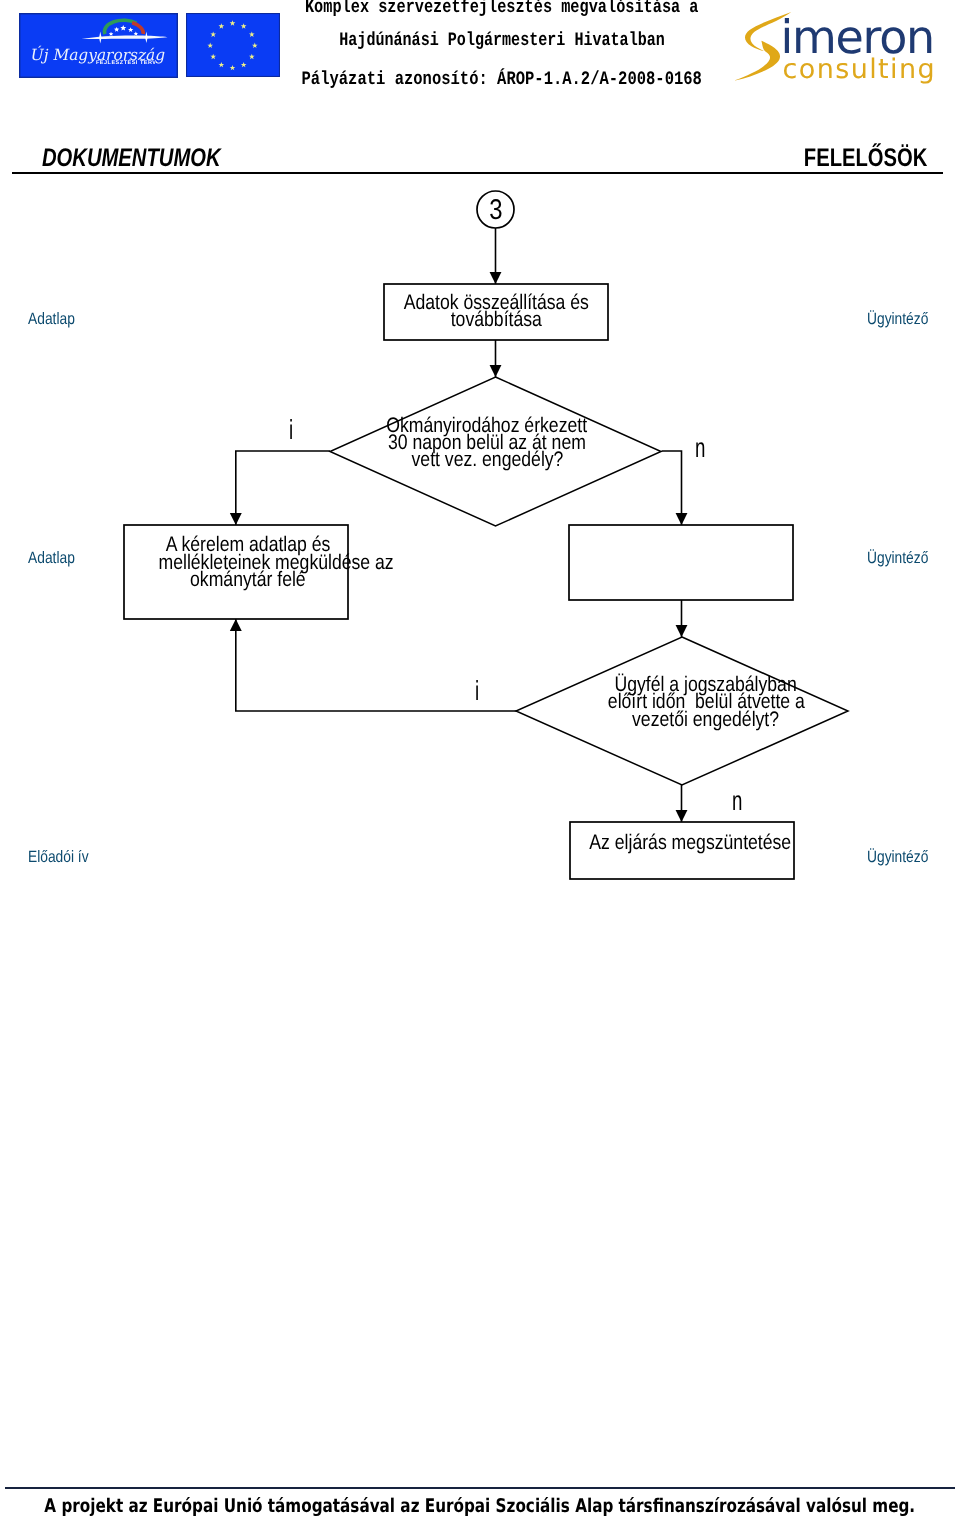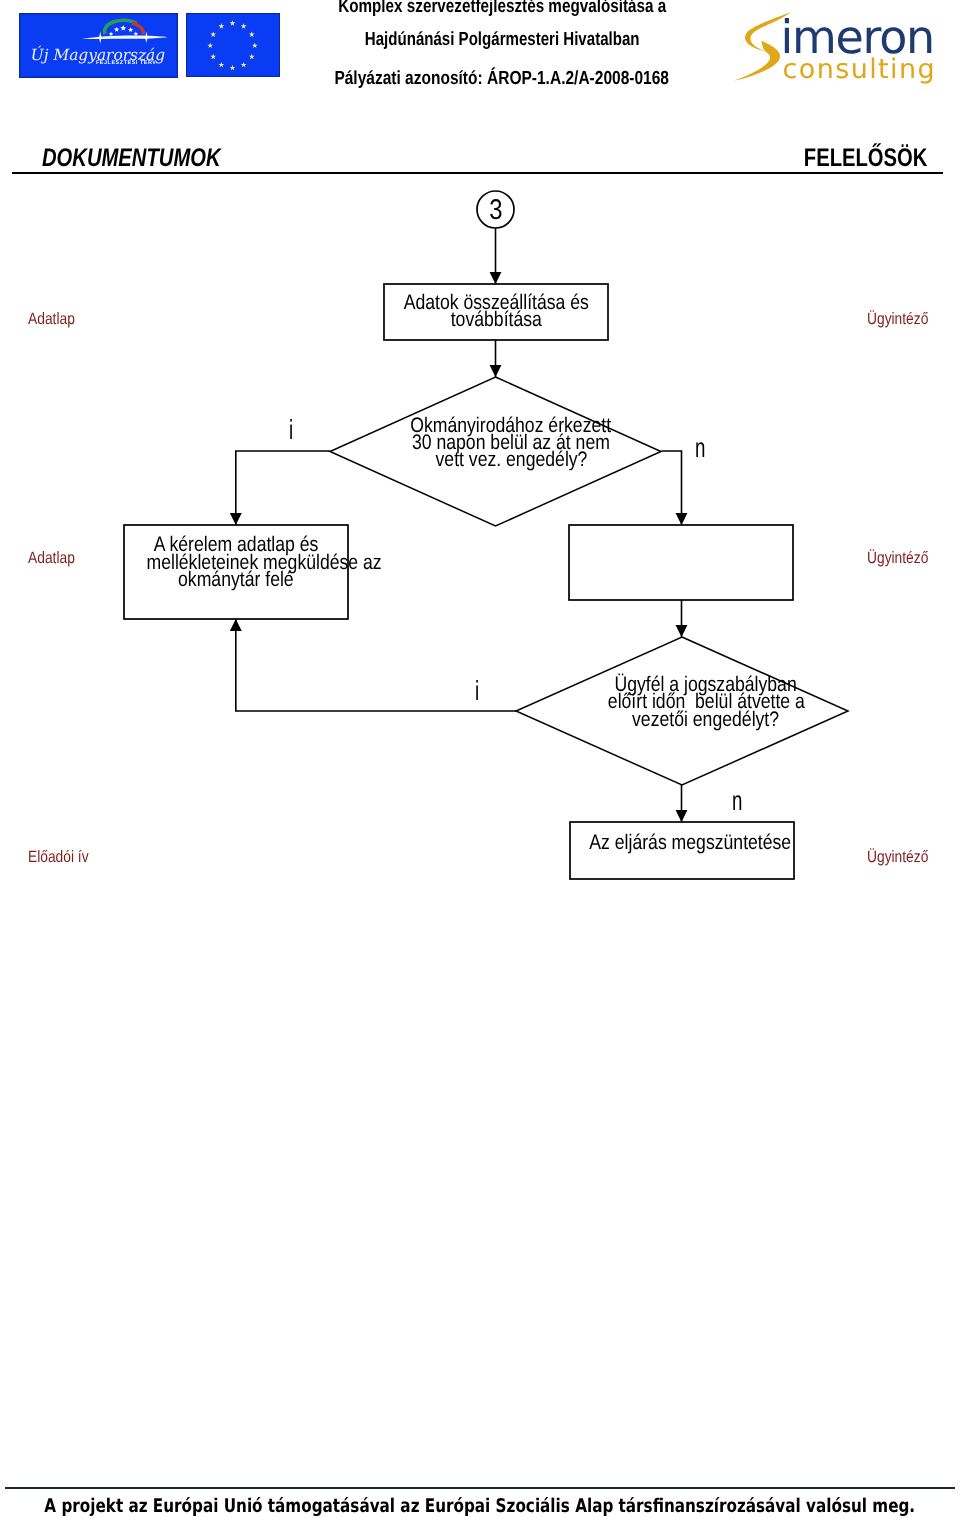--- a/index.html
+++ b/index.html
@@ -8,21 +8,21 @@
   .nodetext>span,.branch>span,.sidelabel>span,.conn-num>span{-webkit-font-smoothing:antialiased;}
   .page{position:absolute;left:0;top:0;width:960px;height:1518px;filter:opacity(1);}
 
   
   .logo-um{position:absolute;left:18.5px;top:12.5px;}
   .logo-eu{position:absolute;left:185.5px;top:12.5px;}
   .um-script{font-family:"DejaVu Serif",serif;font-style:italic;font-size:15.4px;fill:#eef3fb;}
   .um-sub{font-family:"Liberation Sans",sans-serif;font-weight:bold;font-size:5.5px;letter-spacing:0.5px;fill:#fff;}
 
   .hdr-title{position:absolute;left:0;top:0;width:932px;height:100px;
-             font-family:Liberation Sans, sans-serif;font-weight:bold;color:#000;}
+             font-family:Liberation Mono, monospace;font-weight:bold;color:#000;}
   .hdr-title div{position:absolute;left:-1px;width:1006px;text-align:center;
                  font-size:18.9px;line-height:18.9px;white-space:nowrap;}
   .hdr-title span{display:inline-block;transform-origin:center center;}
   .hdr-title .t1{top:-2.2px;}
   .hdr-title .t1 span{transform:scaleX(0.8073);}
   .hdr-title .t2{top:31.3px;}
   .hdr-title .t2 span{transform:scaleX(0.7977);}
   .hdr-title .t3{top:69.8px;}
   .hdr-title .t3 span{transform:scaleX(0.8213);}
 
@@ -40,21 +40,21 @@
   .colhead-rule{position:absolute;left:12px;top:171.5px;width:930.5px;height:2px;background:#000;}
 
   
   .flow{position:absolute;left:0;top:180px;}
   #flow-text{position:absolute;left:0;top:180px;width:960px;height:740px;}
   .nodetext{position:absolute;text-align:center;font-size:21px;line-height:17.35px;color:#000;}
   .nodetext>span{display:inline-block;transform:scaleX(0.8395);transform-origin:center center;white-space:pre;}
   .conn-num{position:absolute;text-align:center;font-size:28.5px;line-height:28.5px;color:#000;}
   .branch{position:absolute;font-size:27.5px;color:#000;line-height:27.5px;}
   .branch>span{display:inline-block;transform:scaleX(0.68);transform-origin:left center;}
-  .sidelabel{position:absolute;font-size:16.45px;line-height:17.2px;color:#7f1d1d;}
+  .sidelabel{position:absolute;font-size:16.45px;line-height:17.2px;color:#0c4a6e;}
   .sidelabel>span{display:inline-block;transform:scaleX(0.8395);transform-origin:left center;white-space:nowrap;}
   .conn-num>span{display:inline-block;transform:scaleX(0.8395);transform-origin:center center;}
 
   
   .footer-rule{position:absolute;left:5px;top:1486.5px;width:950px;height:2px;background:#17233F;}
   .footer-text{position:absolute;left:-202px;top:1496.9px;width:1364px;text-align:center;
                font-family:"DejaVu Sans",sans-serif;font-weight:bold;font-size:18.9px;line-height:18.9px;
                white-space:nowrap;color:#000;}
   .footer-text>span{display:inline-block;transform:scaleX(0.8052);transform-origin:center center;}
 </style>
@@ -169,23 +169,23 @@
         <rect x="569" y="345" width="224" height="75" fill="#fff" stroke="#000" stroke-width="1.7"></rect>
         <rect x="570" y="642" width="224" height="57" fill="#fff" stroke="#000" stroke-width="1.7"></rect>
         <polygon points="495.5,197 661,271.5 495.5,346 330,271.5" fill="#fff" stroke="#000" stroke-width="1.5"></polygon>
         <polygon points="682,457 848,531 682,605 516,531" fill="#fff" stroke="#000" stroke-width="1.5"></polygon>
         <circle cx="495.5" cy="29.5" r="18.5" fill="#fff" stroke="#000" stroke-width="1.7"></circle>
       </g>
   </svg>
 
   <div id="flow-text">
       <div class="nodetext" style="left:384px;top:114px;width:224px;"><span>Adatok összeállítása és</span><br><span>továbbítása</span></div>
-      <div class="nodetext" style="left:124px;top:356.20000000000005px;width:224px;"><span>A kérelem adatlap és</span><br><span>mellékleteinek megküldése az</span><br><span>okmánytár felé</span></div>
+      <div class="nodetext" style="left:124px;top:356.20000000000005px;width:224px;padding-left:12px;"><span>A kérelem adatlap és</span><br><span>mellékleteinek megküldése az</span><br><span>okmánytár felé</span></div>
       <div class="nodetext" style="left:570px;top:653.8px;width:224px;"><span>Az eljárás megszüntetése</span></div>
-      <div class="nodetext" style="left:361px;top:236.5px;width:300px;"><span>Okmányirodához érkezett</span><br><span>30 napon belül az át nem</span><br><span>vett vez. engedély?</span></div>
+      <div class="nodetext" style="left:337px;top:236.5px;width:300px;"><span>Okmányirodához érkezett</span><br><span>30 napon belül az át nem</span><br><span>vett vez. engedély?</span></div>
       <div class="nodetext" style="left:556px;top:496.1px;width:300px;"><span>Ügyfél a jogszabályban</span><br><span>előírt időn  belül átvette a</span><br><span>vezetői engedélyt?</span></div>
       <div class="conn-num" style="left:475.5px;top:16px;width:40px;"><span>3</span></div>
       <div class="branch" style="left:289.2px;top:236.39999999999998px;"><span>i</span></div>
       <div class="branch" style="left:694.8px;top:253.60000000000002px;"><span>n</span></div>
       <div class="branch" style="left:475.2px;top:496.70000000000005px;"><span>i</span></div>
       <div class="branch" style="left:731.8px;top:607px;"><span>n</span></div>
       <div class="sidelabel" style="left:27.7px;top:130.5px;"><span>Adatlap</span></div>
       <div class="sidelabel" style="left:27.7px;top:369.5px;"><span>Adatlap</span></div>
       <div class="sidelabel" style="left:27.7px;top:668.5px;"><span>Előadói ív</span></div>
       <div class="sidelabel" style="left:866.5px;top:130.5px;"><span>Ügyintéző</span></div>

